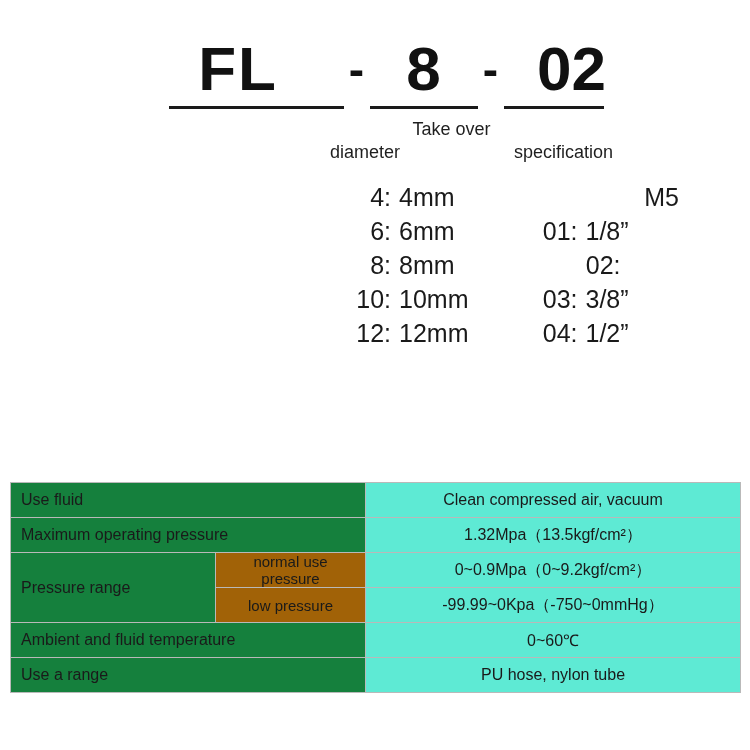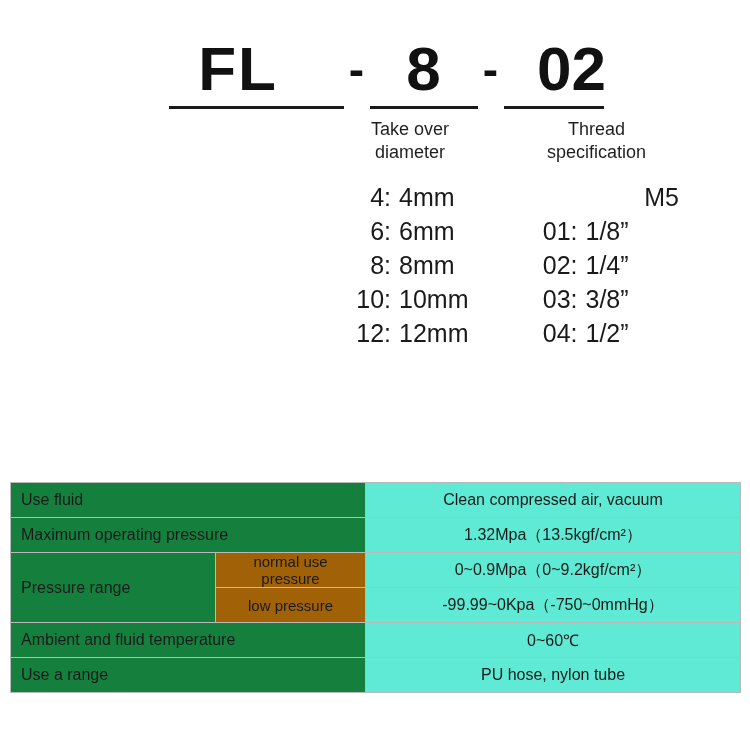--- a/index.html
+++ b/index.html
@@ -55,21 +55,20 @@
   }
   .rule-gap { background: transparent; height: 3px; }
 
   
   .label-row {
     display: flex;
     justify-content: center;
     margin-top: 9px;
   }
   .label-cell {
-    text-align: center;
     font-size: 18px;
     line-height: 23px;
     color: #1f1f1f;
   }
   .lbl-spacer { width: 237px; }
   .lbl-take   { width: 160px; }
   .lbl-mid    { width: 24px; }
   .lbl-thread { width: 165px; }
 
   
@@ -161,21 +160,20 @@
     <div class="rule-gap" style="width:26px;"></div>
     <div class="rule" style="width:108px;"></div>
     <div class="rule-gap" style="width:26px;"></div>
     <div class="rule" style="width:100px;"></div>
   </div>
 
   <div class="label-row">
     <div class="lbl-spacer"></div>
     <div class="label-cell lbl-take">Take over</div>
     <div class="lbl-mid"></div>
-    <div class="label-cell lbl-thread">Thread</div>
   </div>
 
   <div class="label-row" style="margin-top:0;">
     <div class="lbl-spacer"></div>
     <div class="label-cell lbl-take">diameter</div>
     <div class="lbl-mid"></div>
     <div class="label-cell lbl-thread">specification</div>
   </div>
 
   <div class="opts-row">
@@ -209,21 +207,20 @@
     <div class="opts-col opts-thread">
       <div class="opt single">
         <span class="v">M5</span>
       </div>
       <div class="opt">
         <span class="k">01:</span>
         <span class="v">1/8”</span>
       </div>
       <div class="opt">
         <span class="k">02:</span>
-        <span class="v">1/4”</span>
       </div>
       <div class="opt">
         <span class="k">03:</span>
         <span class="v">3/8”</span>
       </div>
       <div class="opt">
         <span class="k">04:</span>
         <span class="v">1/2”</span>
       </div>
     </div>

